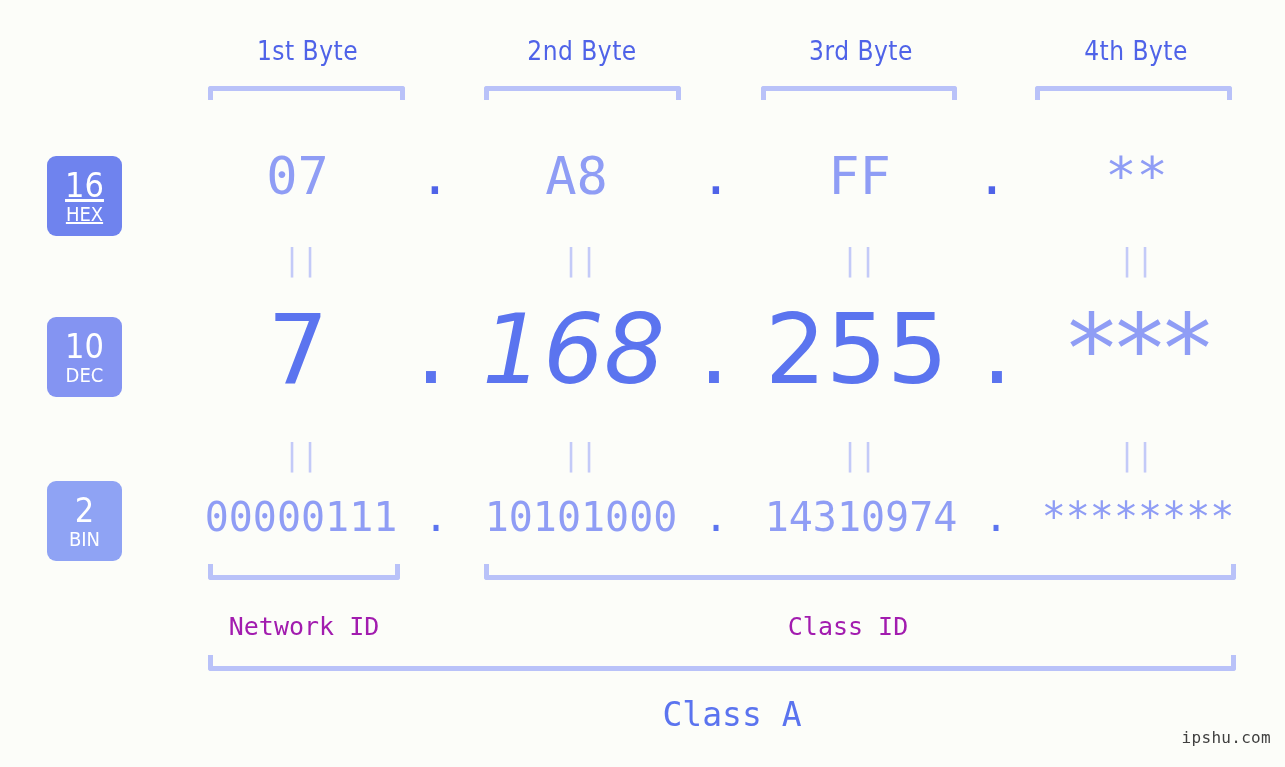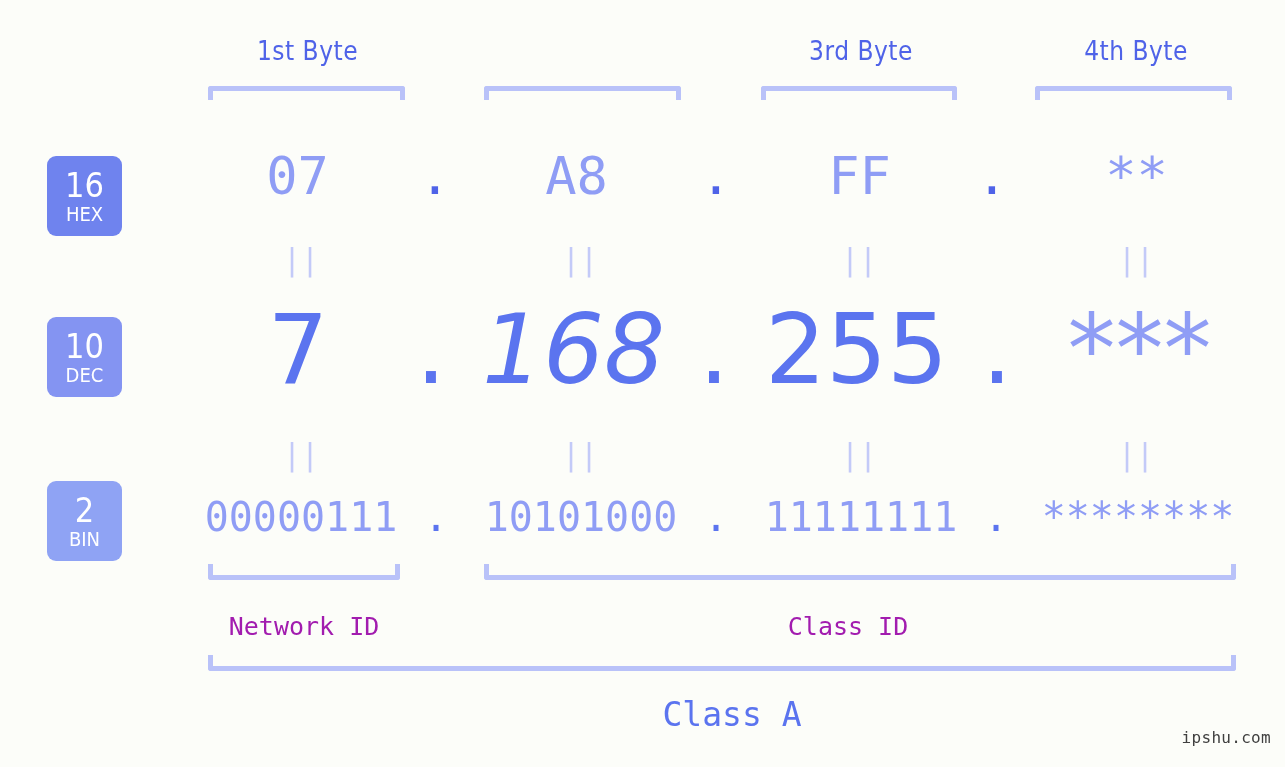--- a/index.html
+++ b/index.html
@@ -118,29 +118,30 @@
     font-size:16px;
     letter-spacing:0.3px;
   }
 </style>
 </head>
 <body>
 
 <div class="stage">
 
   <div class="byte-label" style="left:195px;width:225px;">1st Byte</div>
+  <div class="byte-label" style="left:472px;width:220px;">2nd Byte</div>
   <div class="byte-label" style="left:750px;width:222px;">3rd Byte</div>
   <div class="byte-label" style="left:1024px;width:224px;">4th Byte</div>
 
   <div class="bracket-top" style="left:208px;width:197px;top:86px;"></div>
   <div class="bracket-top" style="left:484px;width:197px;top:86px;"></div>
   <div class="bracket-top" style="left:761px;width:196px;top:86px;"></div>
   <div class="bracket-top" style="left:1035px;width:197px;top:86px;"></div>
 
-  <div class="badge" style="top:156px;background:#6f83ee;">
+  <div class="badge" style="top:156px;background:#6f83ee;text-decoration:underline;">
     <span class="num">16</span>
     <span class="unit">HEX</span>
   </div>
   <div class="badge" style="top:317px;background:#8494f2;">
     <span class="num">10</span>
     <span class="unit">DEC</span>
   </div>
   <div class="badge" style="top:481px;background:#8fa3f4;">
     <span class="num">2</span>
     <span class="unit">BIN</span>
@@ -169,21 +170,21 @@
 
   <div class="eq" style="left:281px;top:440px;">||</div>
   <div class="eq" style="left:560px;top:440px;">||</div>
   <div class="eq" style="left:839px;top:440px;">||</div>
   <div class="eq" style="left:1116px;top:440px;">||</div>
 
   <div class="val bin-val" style="left:195px;width:212px;">00000111</div>
   <div class="val bin-dot" style="left:407px;width:58px;">.</div>
   <div class="val bin-val" style="left:475px;width:212px;">10101000</div>
   <div class="val bin-dot" style="left:687px;width:58px;">.</div>
-  <div class="val bin-val" style="left:755px;width:212px;">11111111</div>
+  <div class="val bin-val" style="left:755px;width:212px;">14310974</div>
   <div class="val bin-dot" style="left:967px;width:58px;">.</div>
   <div class="val bin-val star" style="left:1032px;width:212px;">********</div>
 
   <div class="bracket-bottom" style="left:208px;width:192px;top:564px;"></div>
   <div class="bracket-bottom" style="left:484px;width:752px;top:564px;"></div>
 
   <div class="id-label" style="left:196px;width:216px;">Network ID</div>
   <div class="id-label" style="left:740px;width:216px;">Class ID</div>
 
   <div class="bracket-bottom" style="left:208px;width:1028px;top:655px;"></div>

